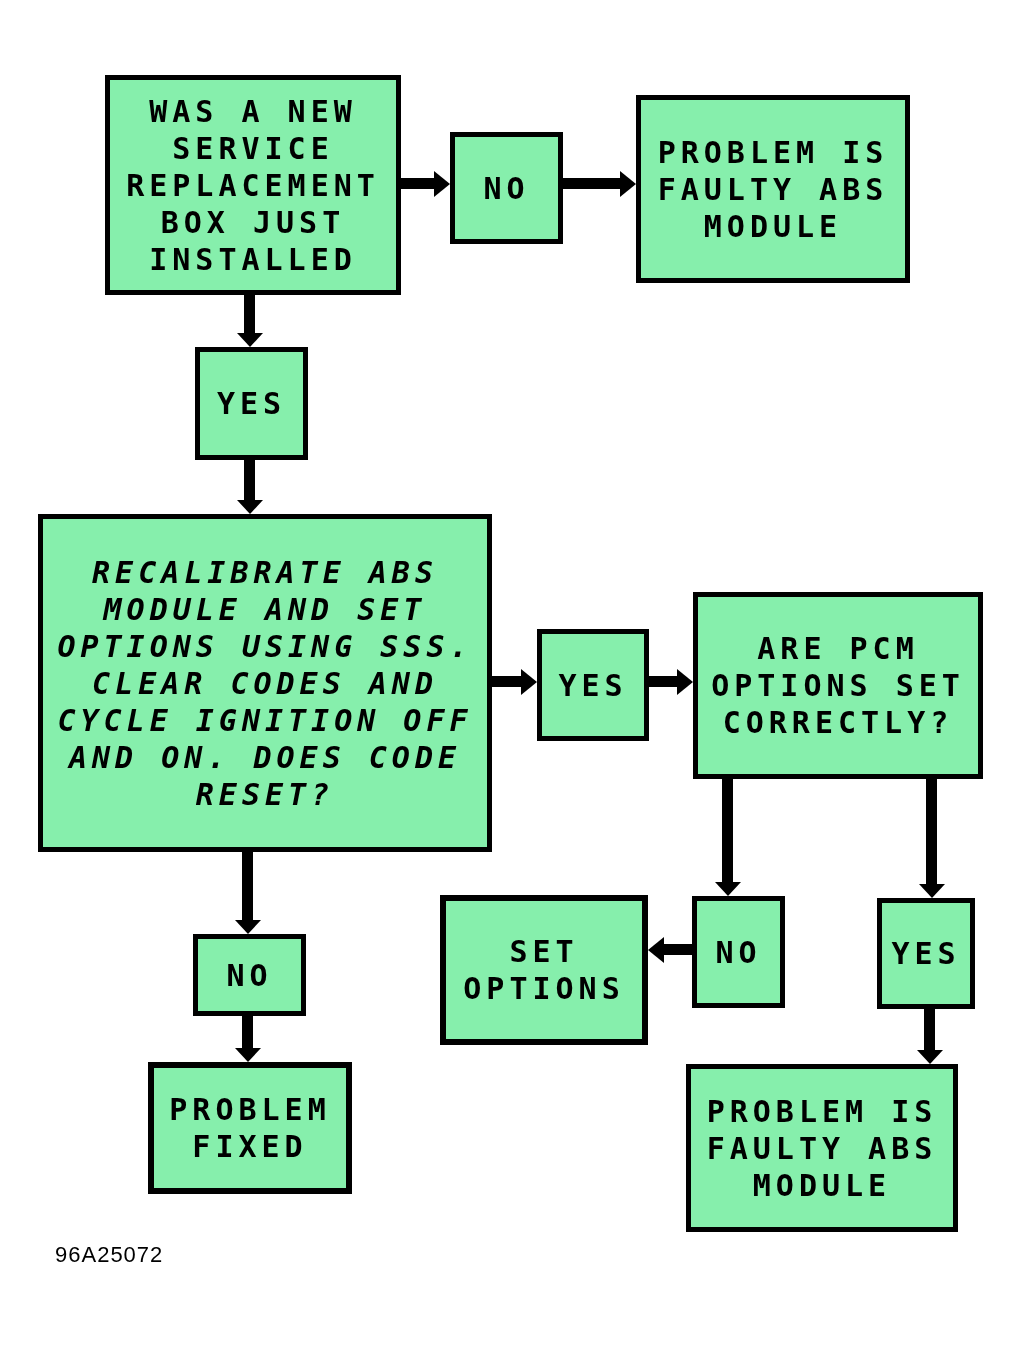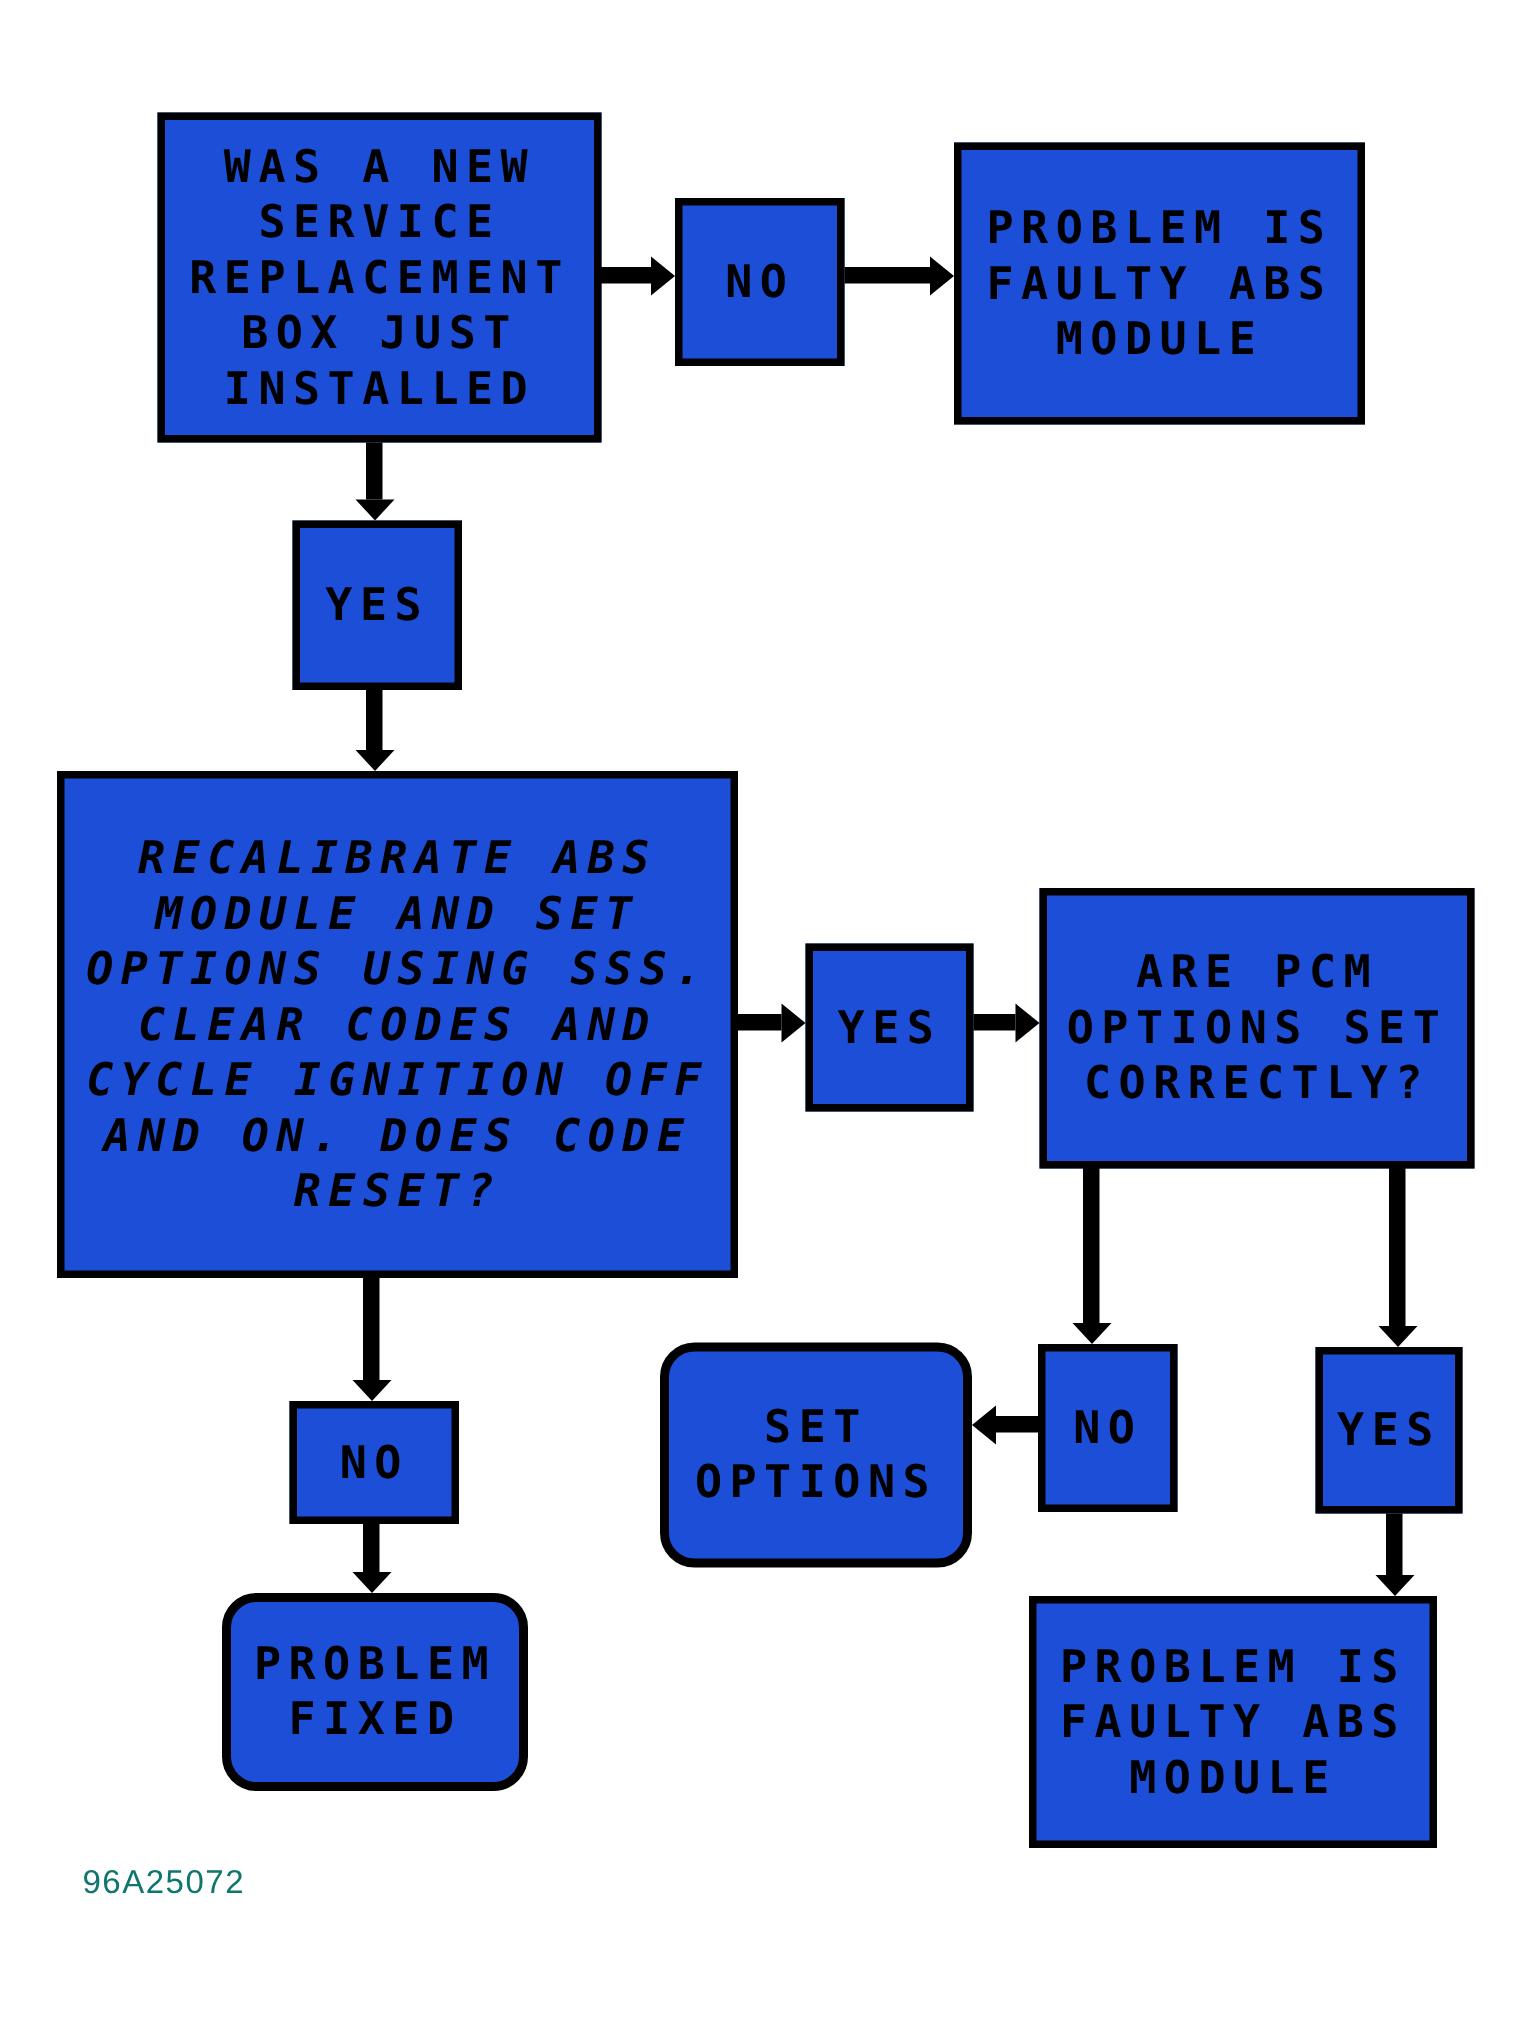--- a/index.html
+++ b/index.html
@@ -2,26 +2,26 @@
 <html><head>
 <meta charset="utf-8">
 <style>
   html,body { margin:0; padding:0; background:#ffffff; }
   .canvas {
     position:relative; width:1024px; height:1345px; background:#ffffff;
     font-family:"DejaVu Sans Mono", monospace; overflow:hidden;
   }
   .node {
     position:absolute; box-sizing:border-box;
-    border:5px solid #000; background:#1d4ed8; color:#000;
+    border:5px solid #000; background:#86efac; color:#000;
     display:flex; align-items:center; justify-content:center;
     text-align:center; font-weight:bold; font-size:30px;
     line-height:37px; letter-spacing:5px; white-space:pre-line;
   }
-  .thick { border-width:6px;border-radius:23px; }
+  .thick { border-width:6px; }
   .arr { position:absolute; background:#000; }
   .arr::after { content:""; position:absolute; width:0; height:0; }
   .arr.right::after {
     left:100%; top:50%; margin-top:-13px;
     border-top:13px solid transparent; border-bottom:13px solid transparent;
     border-left:16px solid #000;
   }
   .arr.left::after {
     right:100%; top:50%; margin-top:-13px;
     border-top:13px solid transparent; border-bottom:13px solid transparent;
@@ -41,21 +41,21 @@
   #n-pcm    { left:693px; top:592px; width:290px; height:187px; }
   #n-no2    { left:193px; top:934px; width:113px; height:82px; }
   #n-fixed  { left:148px; top:1062px; width:204px; height:132px; }
   #n-setopt { left:440px; top:895px; width:208px; height:150px; }
   #n-no3    { left:692px; top:896px; width:93px;  height:112px; }
   #n-yes3   { left:877px; top:898px; width:98px;  height:111px; }
   #n-faulty-bot { left:686px; top:1064px; width:272px; height:168px; }
   .figure-id {
     position:absolute; left:55px; top:1242px;
     font-family:"Liberation Sans", sans-serif; font-size:22px;
-    font-weight:400; color:#0f766e; letter-spacing:1px;
+    font-weight:400; color:#000000; letter-spacing:1px;
   }
 </style>
 </head>
 <body>
 
 <div class="canvas">
 
   <div class="node" id="n-start">WAS A NEW
 SERVICE
 REPLACEMENT

